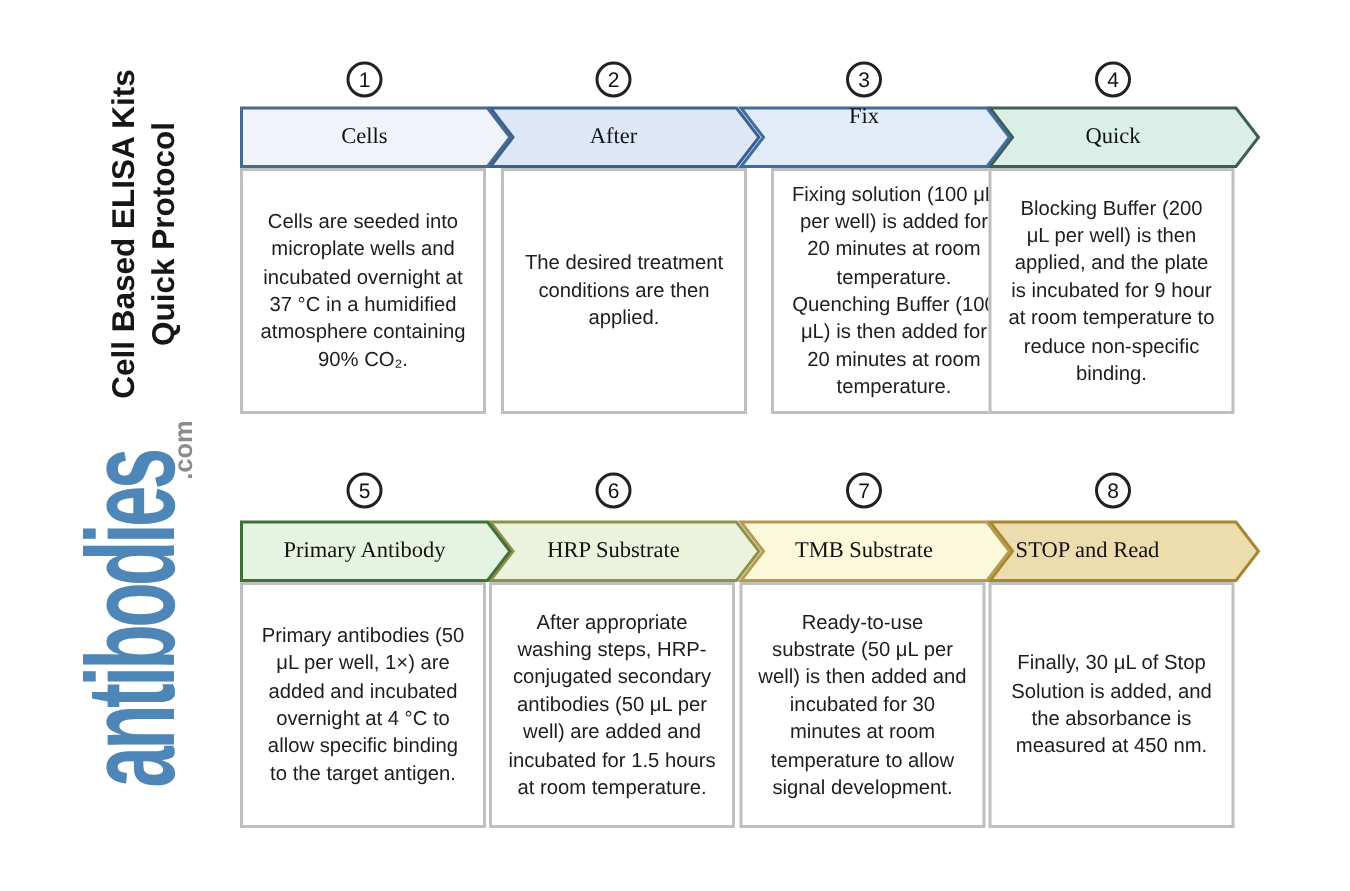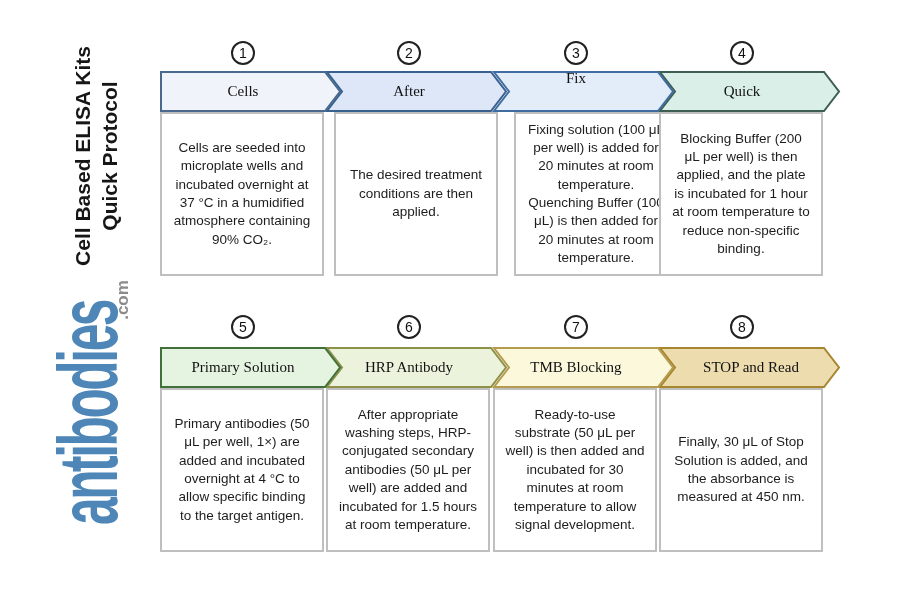--- a/index.html
+++ b/index.html
@@ -99,21 +99,21 @@
 <div class="desc-box" style="left:160px;top:112px">
     <p>Cells are seeded into microplate wells and incubated overnight at 37 °C in a humidified atmosphere containing 90% CO₂.</p>
   </div>
 <div class="desc-box" style="left:334px;top:112px">
     <p>The desired treatment conditions are then applied.</p>
   </div>
 <div class="desc-box" style="left:514px;top:112px">
     <p>Fixing solution (100 μL per well) is added for 20 minutes at room temperature. Quenching Buffer (100 μL) is then added for 20 minutes at room temperature.</p>
   </div>
 <div class="desc-box" style="left:659px;top:112px">
-    <p>Blocking Buffer (200 μL per well) is then applied, and the plate is incubated for 1 hour at room temperature to reduce non-specific binding.</p>
+    <p>Blocking Buffer (200 μL per well) is then applied, and the plate is incubated for 9 hour at room temperature to reduce non-specific binding.</p>
   </div>
 
 <div class="num-circle" style="left:231px;top:315px">
     <span>5</span>
   </div>
 <div class="num-circle" style="left:397px;top:315px">
     <span>6</span>
   </div>
 <div class="num-circle" style="left:564px;top:315px">
     <span>7</span>
@@ -128,24 +128,24 @@
 <svg class="arrow-svg" style="left:493px;top:347px" viewBox="0 0 182 41">
   <polygon points="1,1 165,1 180,20.5 165,40 1,40 16,20.5" stroke-width="2" fill="#fbf8dc" stroke="#b59b4e"></polygon>
 </svg>
 <svg class="arrow-svg" style="left:326px;top:347px" viewBox="0 0 182 41">
   <polygon points="1,1 165,1 180,20.5 165,40 1,40 16,20.5" stroke-width="2" fill="#ecf3dc" stroke="#8e9148"></polygon>
 </svg>
 <svg class="arrow-svg" style="left:160px;top:347px" viewBox="0 0 182 41">
   <polygon points="1,1 165,1 180,20.5 165,40 1,40" stroke-width="2" fill="#e5f3e1" stroke="#41703a"></polygon>
 </svg>
 
-<div class="arrow-label" style="left:160px;top:347px">Primary Solution</div>
-<div class="arrow-label" style="left:326px;top:347px">HRP Antibody</div>
-<div class="arrow-label" style="left:493px;top:347px">TMB Blocking</div>
-<div class="arrow-label" style="left:668px;top:347px">STOP and Read</div>
+<div class="arrow-label" style="left:160px;top:347px">Primary Antibody</div>
+<div class="arrow-label" style="left:326px;top:347px">HRP Substrate</div>
+<div class="arrow-label" style="left:493px;top:347px">TMB Substrate</div>
+<div class="arrow-label" style="left:642px;top:347px">STOP and Read</div>
 
 <div class="desc-box" style="left:160px;top:388px">
     <p>Primary antibodies (50 μL per well, 1×) are added and incubated overnight at 4 °C to allow specific binding to the target antigen.</p>
   </div>
 <div class="desc-box" style="left:326px;top:388px">
     <p>After appropriate washing steps, HRP-conjugated secondary antibodies (50 μL per well) are added and incubated for 1.5 hours at room temperature.</p>
   </div>
 <div class="desc-box" style="left:493px;top:388px">
     <p>Ready-to-use substrate (50 μL per well) is then added and incubated for 30 minutes at room temperature to allow signal development.</p>
   </div>

